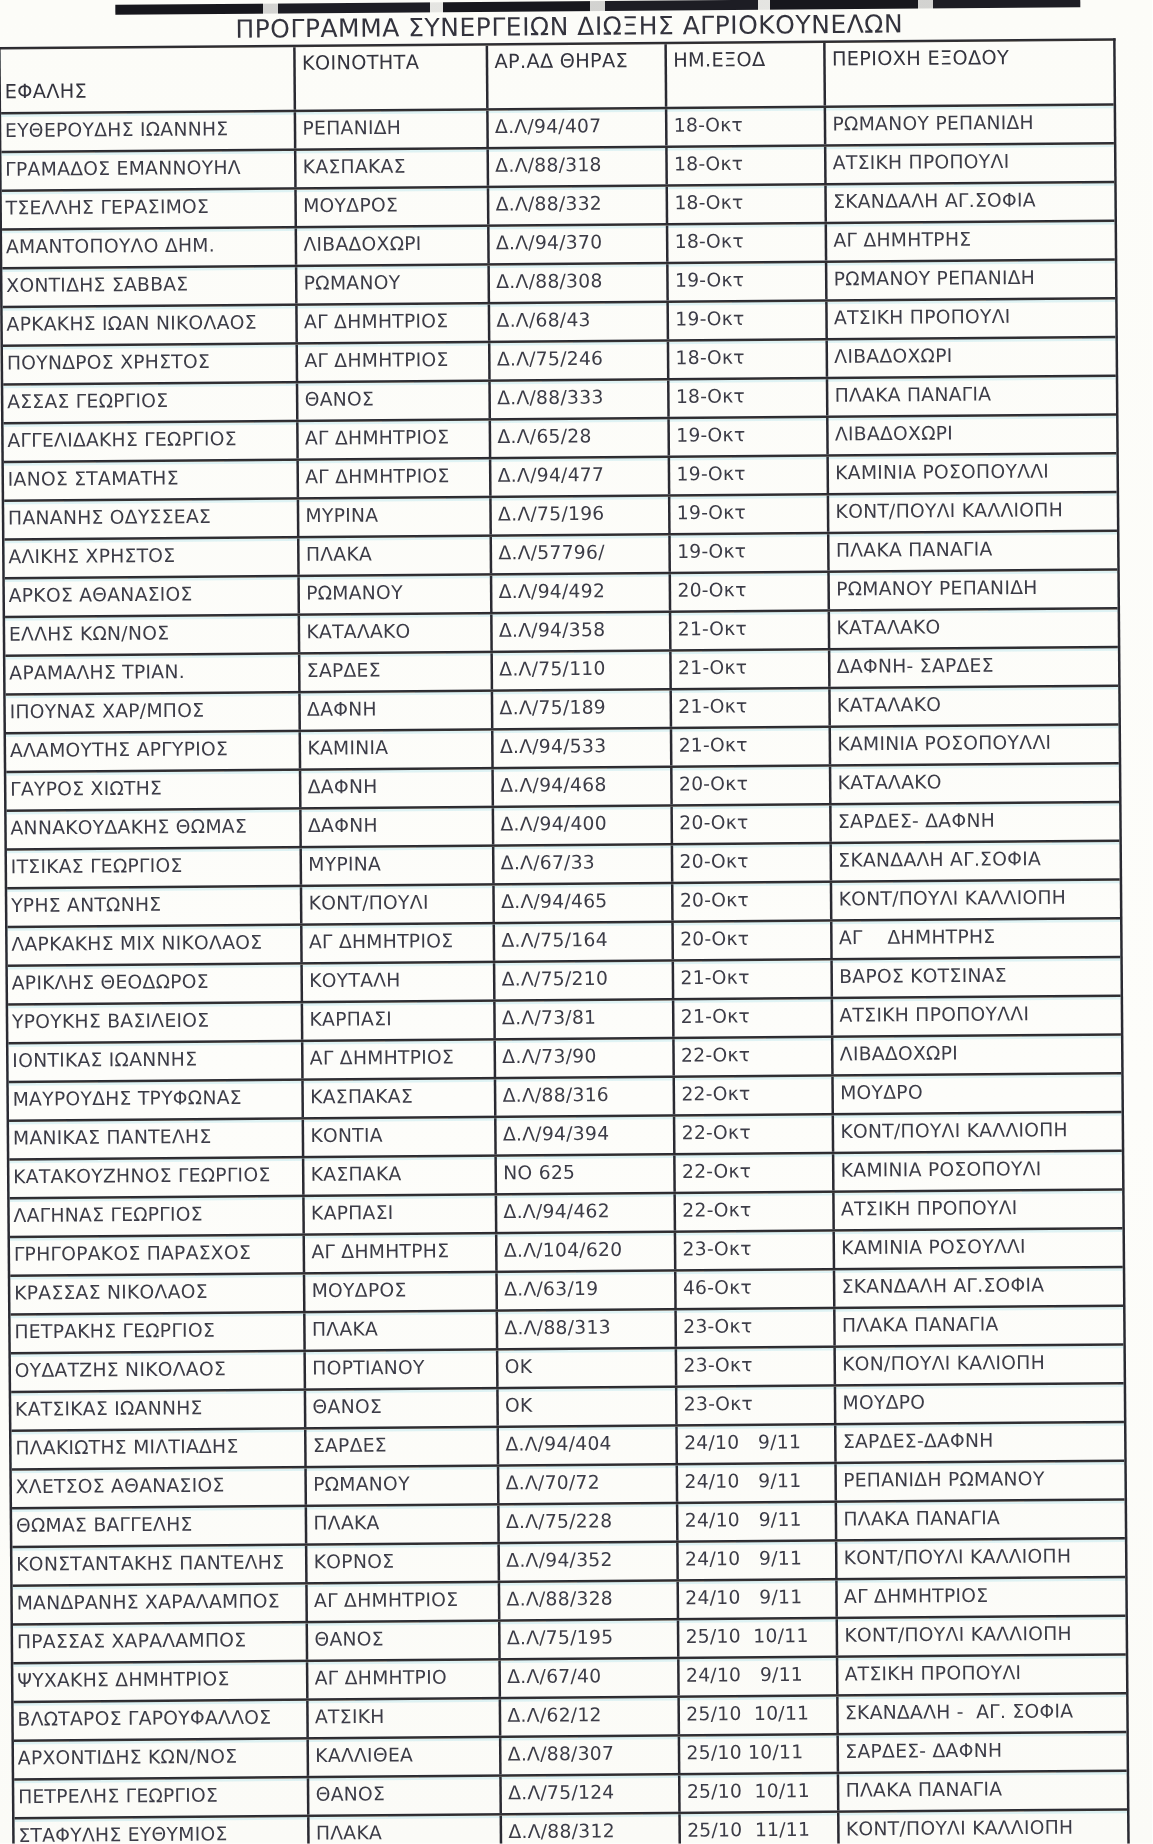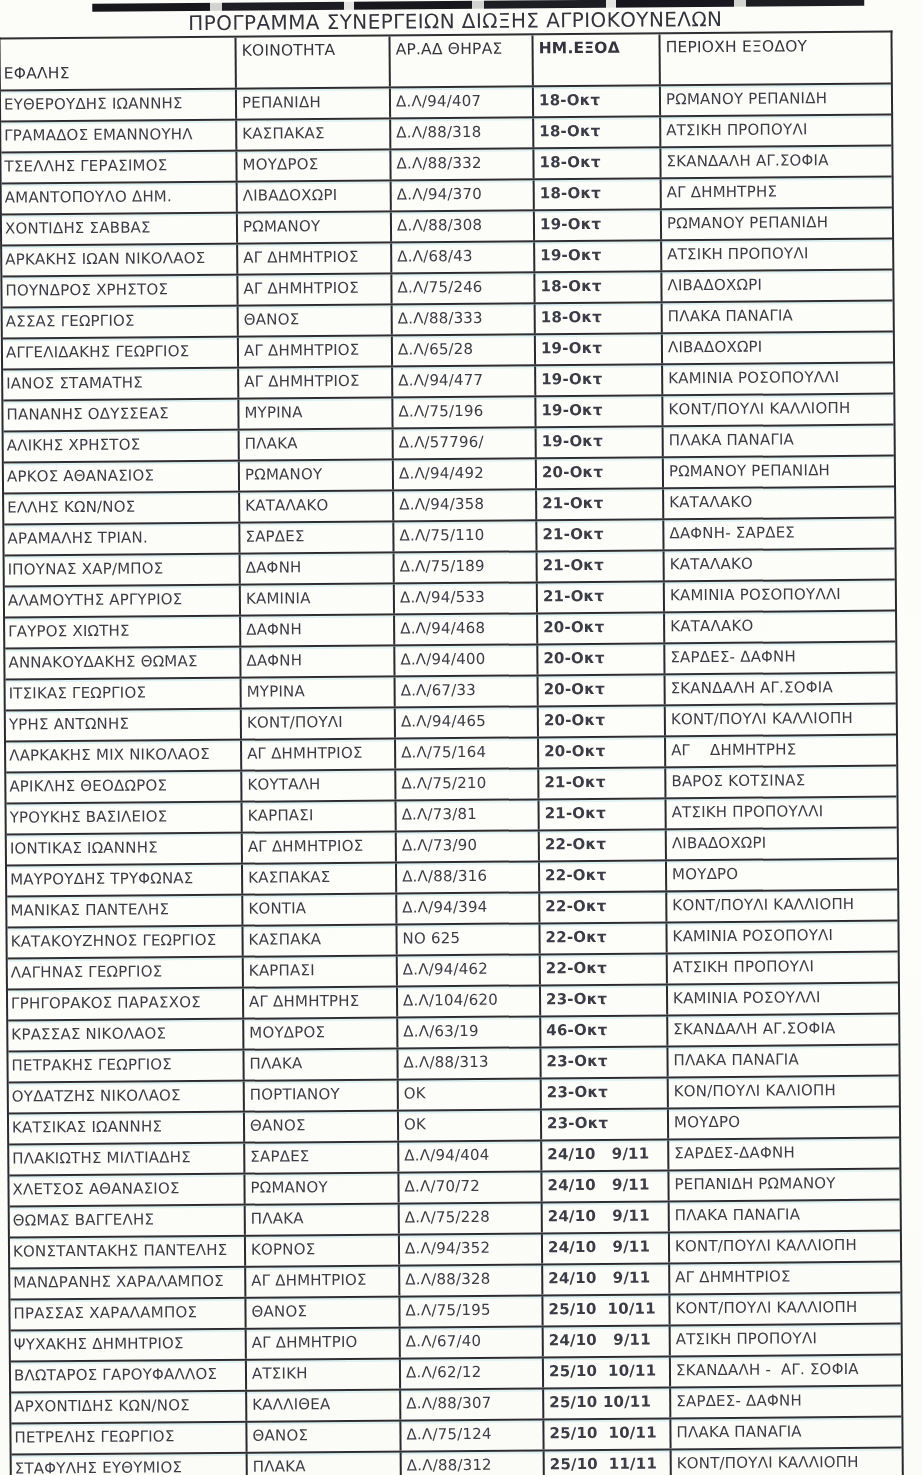--- a/index.html
+++ b/index.html
@@ -49,21 +49,21 @@
     padding:3px 5px 0 5px;
     font-size:15px;line-height:1.35;
     color:#3c3c47;
     white-space:pre;overflow:hidden;
     border-right:2px solid #2a2a32;
     letter-spacing:.2px;
   }
   .c0{width:236px;padding-left:3px;}
   .c1{width:154px;}
   .c2{width:143px;}
-  .c3{width:127px;font-weight:bold;}
+  .c3{width:127px;}
   .c4{width:230px;border-right:none;}
   .header .cell{font-size:15.5px;color:#34343e;}
   .header .c0{display:flex;align-items:flex-end;padding-bottom:5px;}
 </style>
 </head>
 <body>
 
 <div class="paper">
   <div class="skew">
     <div class="topbar"></div>

